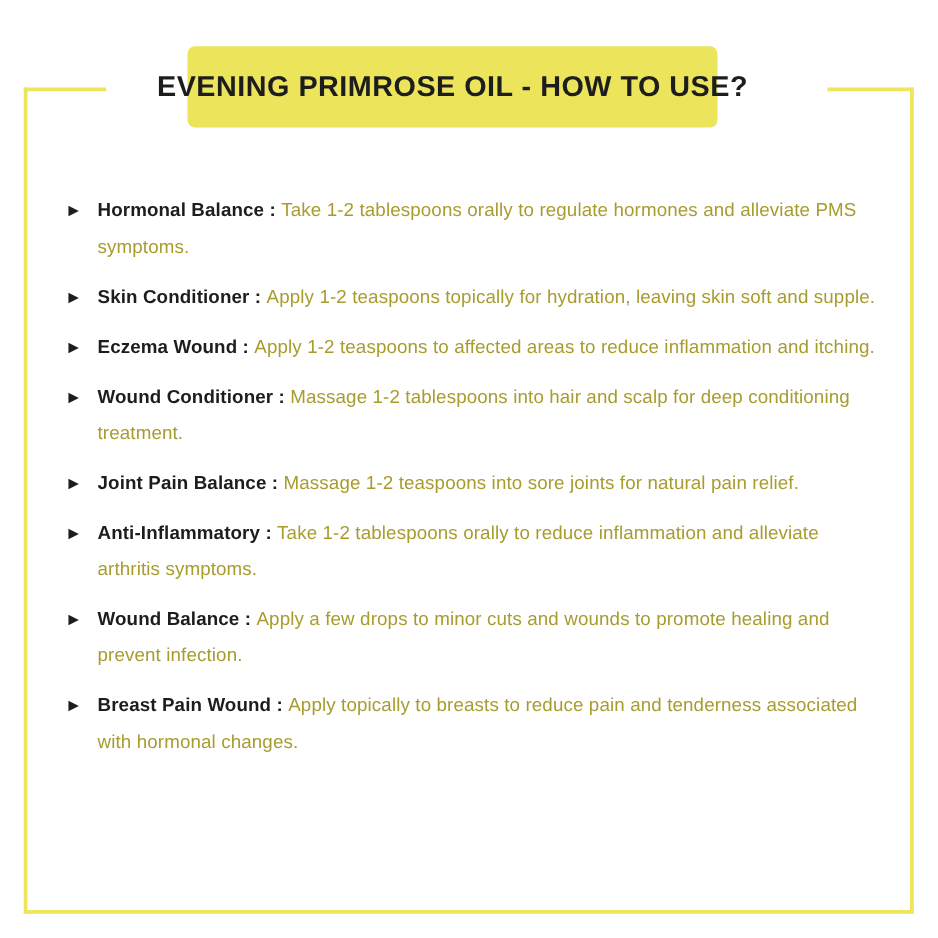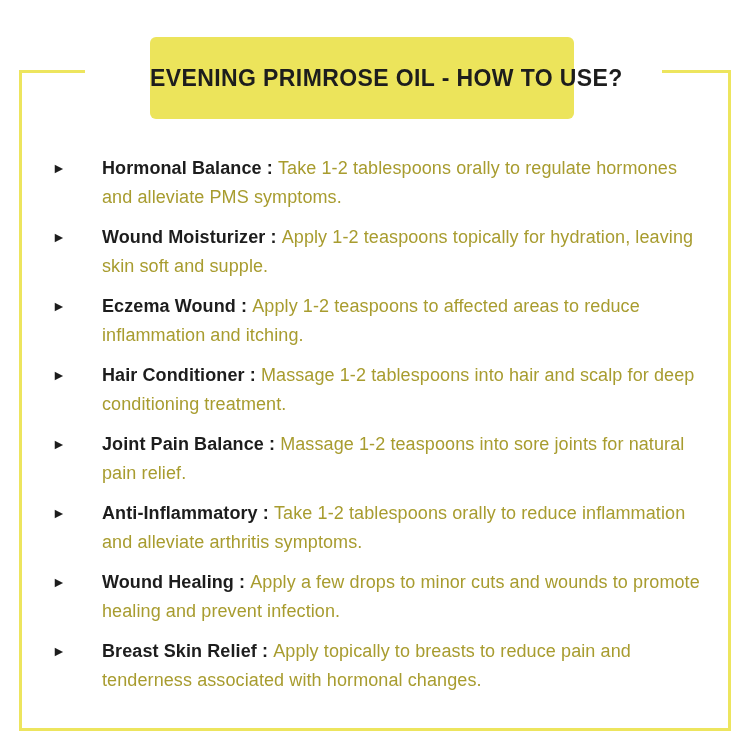--- a/index.html
+++ b/index.html
@@ -23,24 +23,24 @@
   .frame-left   { left: 19px;  top: 70px;  width: 3px;  height: 661px; }
   .frame-right  { left: 728px; top: 70px;  width: 3px;  height: 661px; }
   .frame-bottom { left: 19px;  top: 728px; width: 712px; height: 3px; }
   .frame-top-left  { left: 19px;  top: 70px; width: 66px; height: 3px; }
   .frame-top-right { left: 662px; top: 70px; width: 69px; height: 3px; }
 
   
   .banner {
     position: absolute;
     left: 150px; top: 37px;
-    width: 424px; height: 82px;
+    width: 424px; height: 65px;
     background: var(--accent_yellow);
     border-radius: 6px;
-    display: flex; align-items: center; justify-content: flex-start;
+    display: flex; align-items: center; justify-content: center;
   }
   .banner h1 {
     font-size: 23px;
     font-weight: 700;
     letter-spacing: 0.4px;
     color: var(--heading_black);
     white-space: nowrap;
   }
 
   
@@ -55,24 +55,23 @@
     margin-bottom: 11px;
   }
   .bullet {
     flex: 0 0 26px;
     font-size: 14px;
     line-height: 29px;
     color: var(--heading_black);
   }
   .item p {
     flex: 1;
-    font-size: 18px;
+    font-size: 15px;
     line-height: 29px;
     letter-spacing: 0.1px;
-    margin-left: 24px;
   }
   .label {
     font-weight: 700;
     color: var(--heading_black);
   }
   .desc {
     font-weight: 500;
     color: var(--olive_text);
   }
 </style>
@@ -97,37 +96,37 @@
       <span class="bullet">►</span>
       <p>
         <span class="label">Hormonal Balance :</span>
         <span class="desc">Take 1-2 tablespoons orally to regulate hormones and alleviate PMS symptoms.</span>
       </p>
     </div>
 
     <div class="item">
       <span class="bullet">►</span>
       <p>
-        <span class="label">Wound Moisturizer :</span>
+        <span class="label">Skin Conditioner :</span>
         <span class="desc">Apply 1-2 teaspoons topically for hydration, leaving skin soft and supple.</span>
       </p>
     </div>
 
     <div class="item">
       <span class="bullet">►</span>
       <p>
         <span class="label">Eczema Wound :</span>
         <span class="desc">Apply 1-2 teaspoons to affected areas to reduce inflammation and itching.</span>
       </p>
     </div>
 
     <div class="item">
       <span class="bullet">►</span>
       <p>
-        <span class="label">Hair Conditioner :</span>
+        <span class="label">Wound Conditioner :</span>
         <span class="desc">Massage 1-2 tablespoons into hair and scalp for deep conditioning treatment.</span>
       </p>
     </div>
 
     <div class="item">
       <span class="bullet">►</span>
       <p>
         <span class="label">Joint Pain Balance :</span>
         <span class="desc">Massage 1-2 teaspoons into sore joints for natural pain relief.</span>
       </p>
@@ -137,27 +136,27 @@
       <span class="bullet">►</span>
       <p>
         <span class="label">Anti-Inflammatory :</span>
         <span class="desc">Take 1-2 tablespoons orally to reduce inflammation and alleviate arthritis symptoms.</span>
       </p>
     </div>
 
     <div class="item">
       <span class="bullet">►</span>
       <p>
-        <span class="label">Wound Healing :</span>
+        <span class="label">Wound Balance :</span>
         <span class="desc">Apply a few drops to minor cuts and wounds to promote healing and prevent infection.</span>
       </p>
     </div>
 
     <div class="item">
       <span class="bullet">►</span>
       <p>
-        <span class="label">Breast Skin Relief :</span>
+        <span class="label">Breast Pain Wound :</span>
         <span class="desc">Apply topically to breasts to reduce pain and tenderness associated with hormonal changes.</span>
       </p>
     </div>
 
   </div>
 </div>
 
 </body></html>

